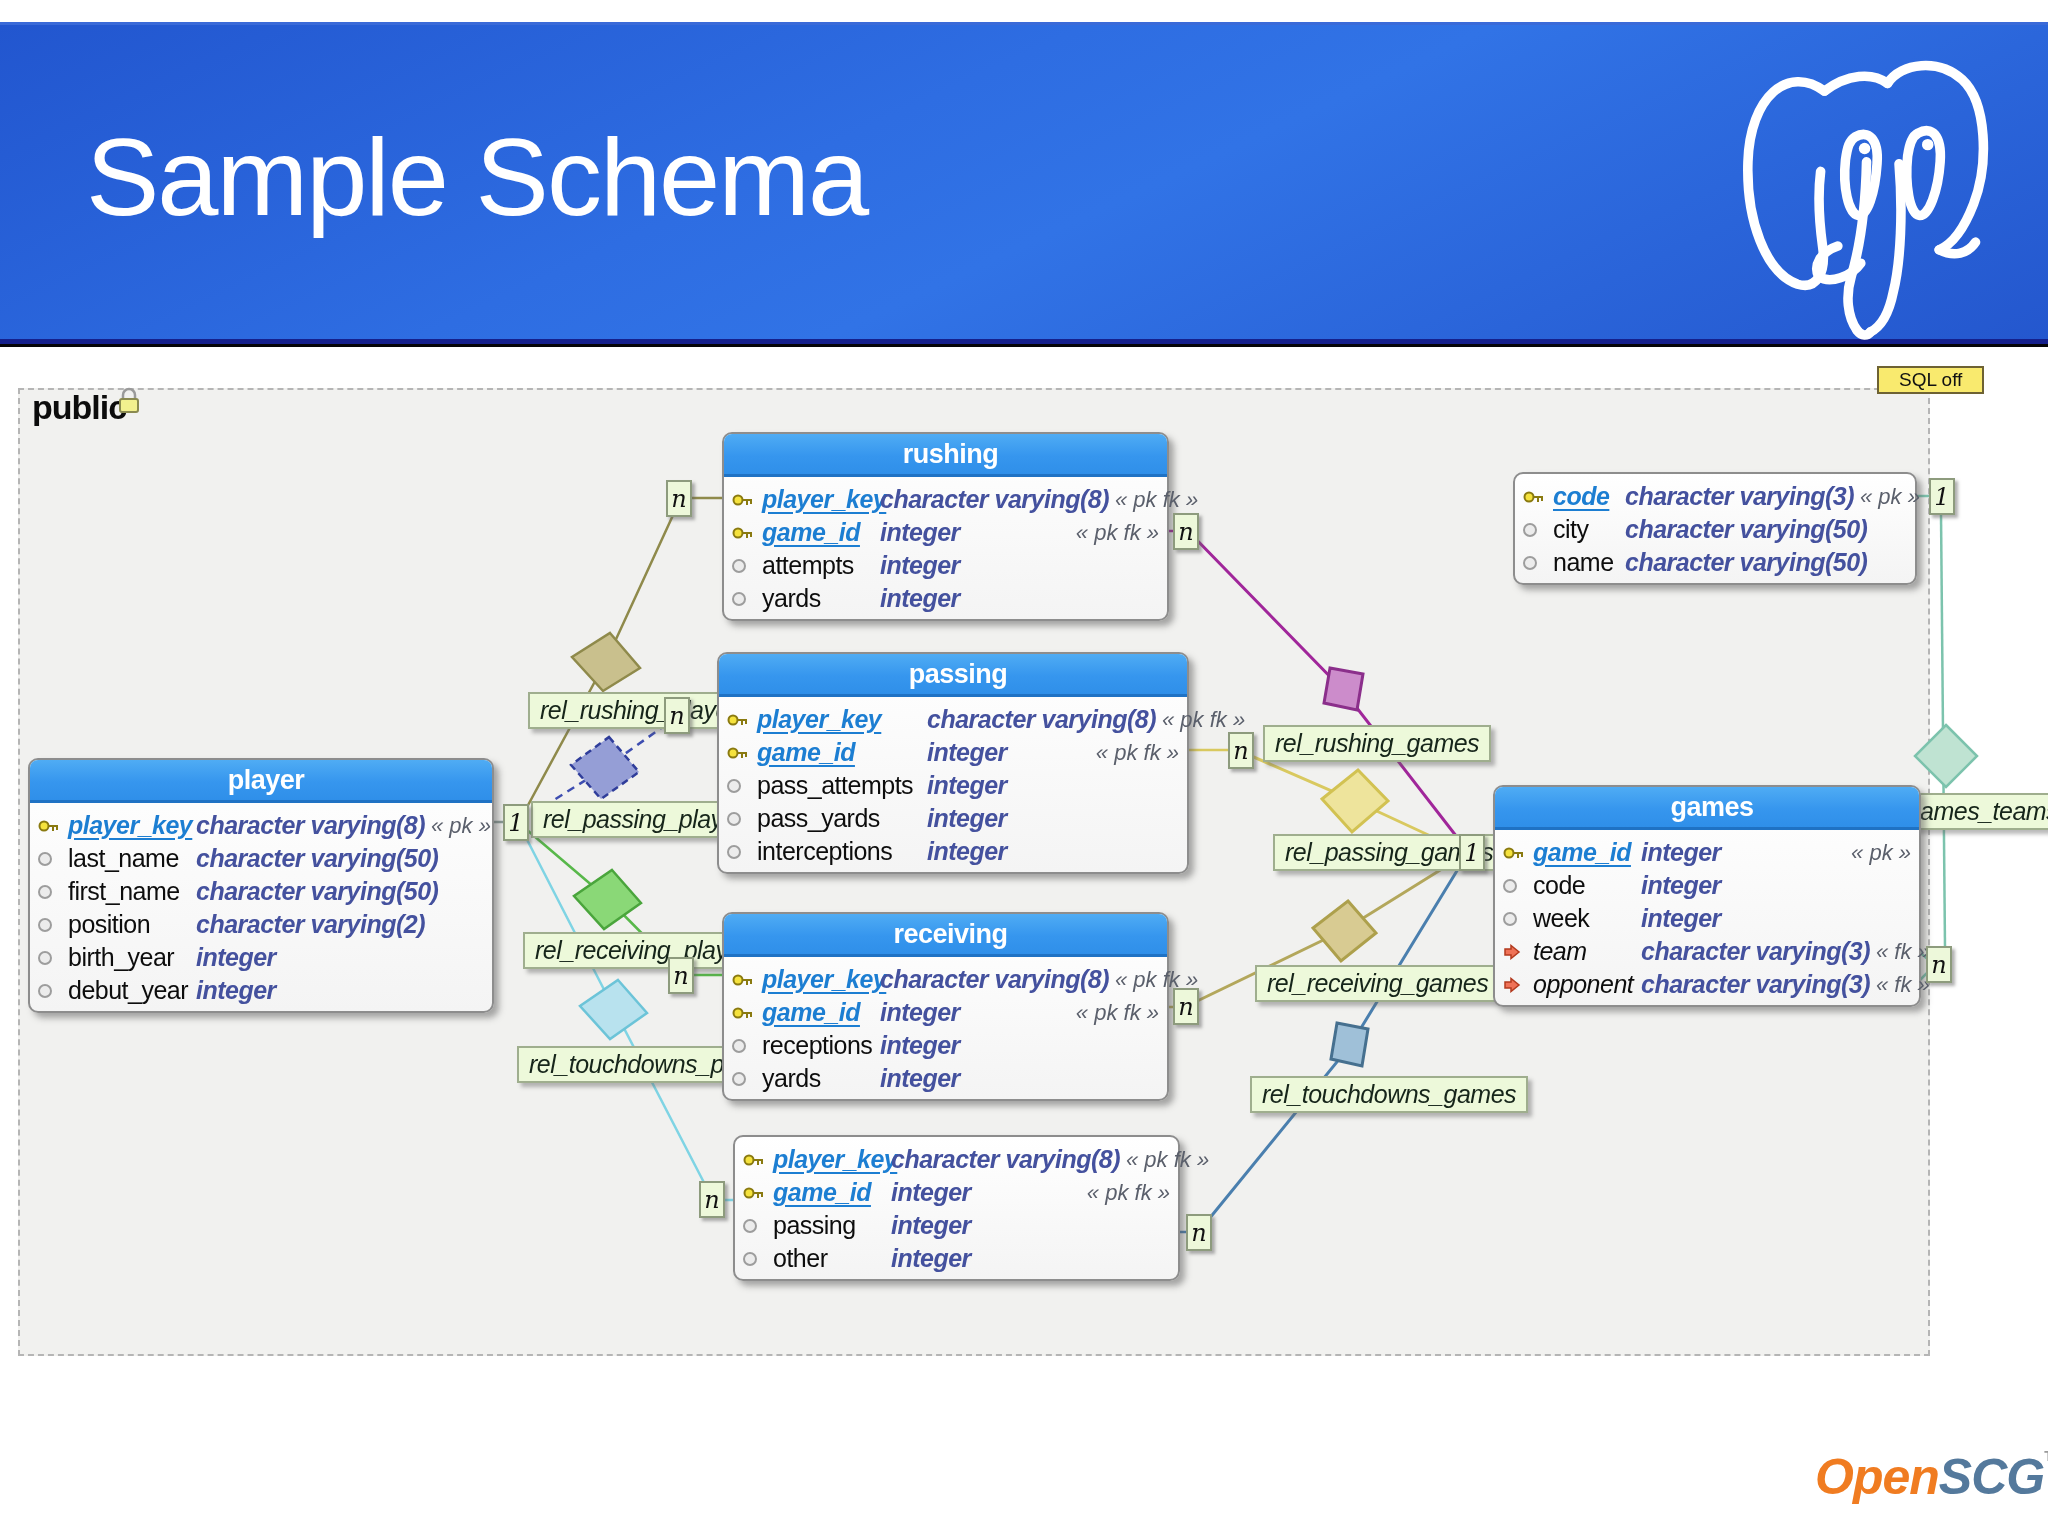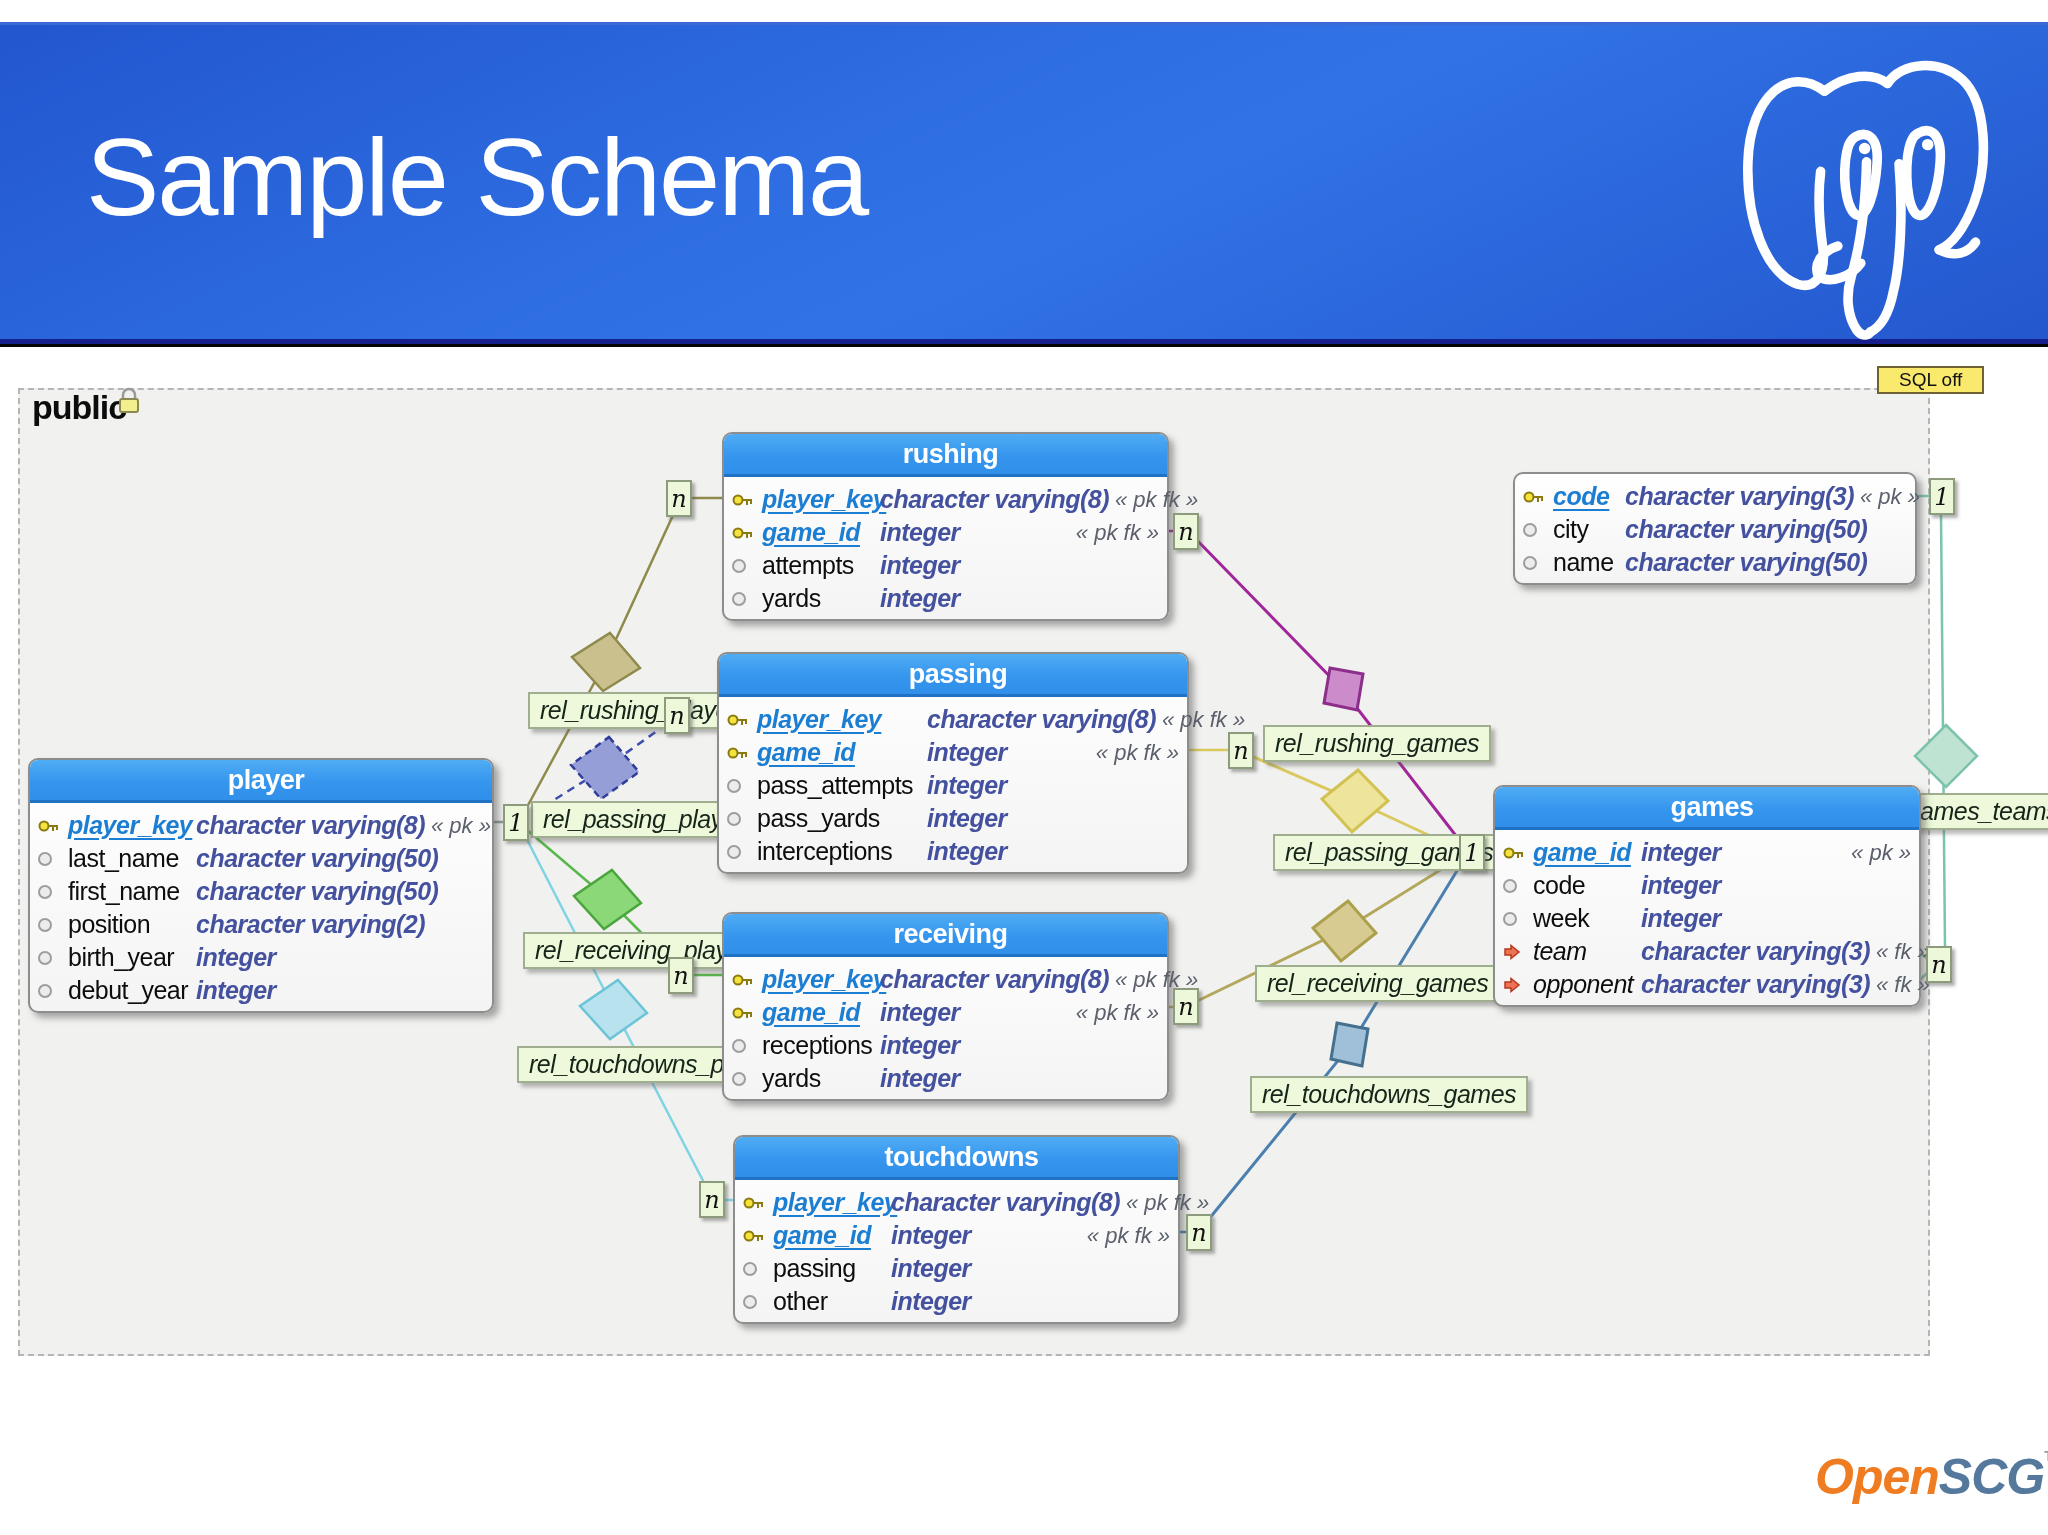--- a/index.html
+++ b/index.html
@@ -326,21 +326,20 @@
             <span class="dot"></span>
           </span>
         <span class="cn">yards</span>
         <span class="ct">integer</span>
         <span class="ck"></span>
       </div>
     </div>
   </div>
 
   <div class="tbl" style="left:733px;top:1135px;width:443px;--nw:118px">
-    <div class="th">touchdowns</div>
     <div class="rows">
       <div class="tr">
         <span class="ic">
             <svg width="22" height="16" viewBox="0 0 22 16">
               <circle cx="6" cy="8" r="4.5" fill="#f5e23d" stroke="#8a7a10" stroke-width="2"></circle>
               <path d="M10,8 H20 M15,8 V13 M19,8 V12" stroke="#8a7a10" stroke-width="2" fill="none"></path>
             </svg>
           </span>
         <span class="cn pkname">player_key</span>
         <span class="ct">character varying(8)</span>

